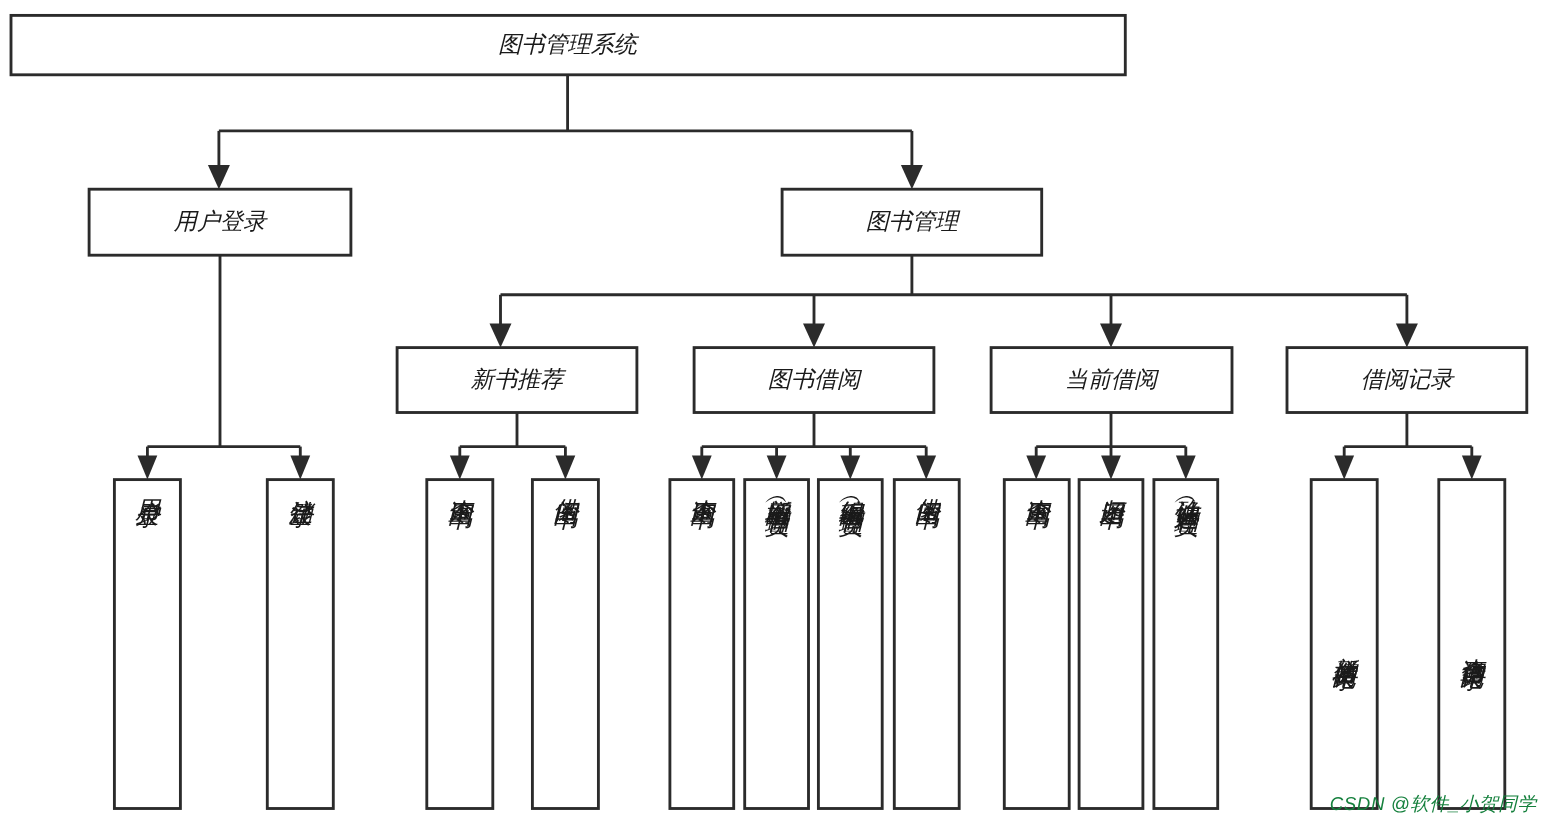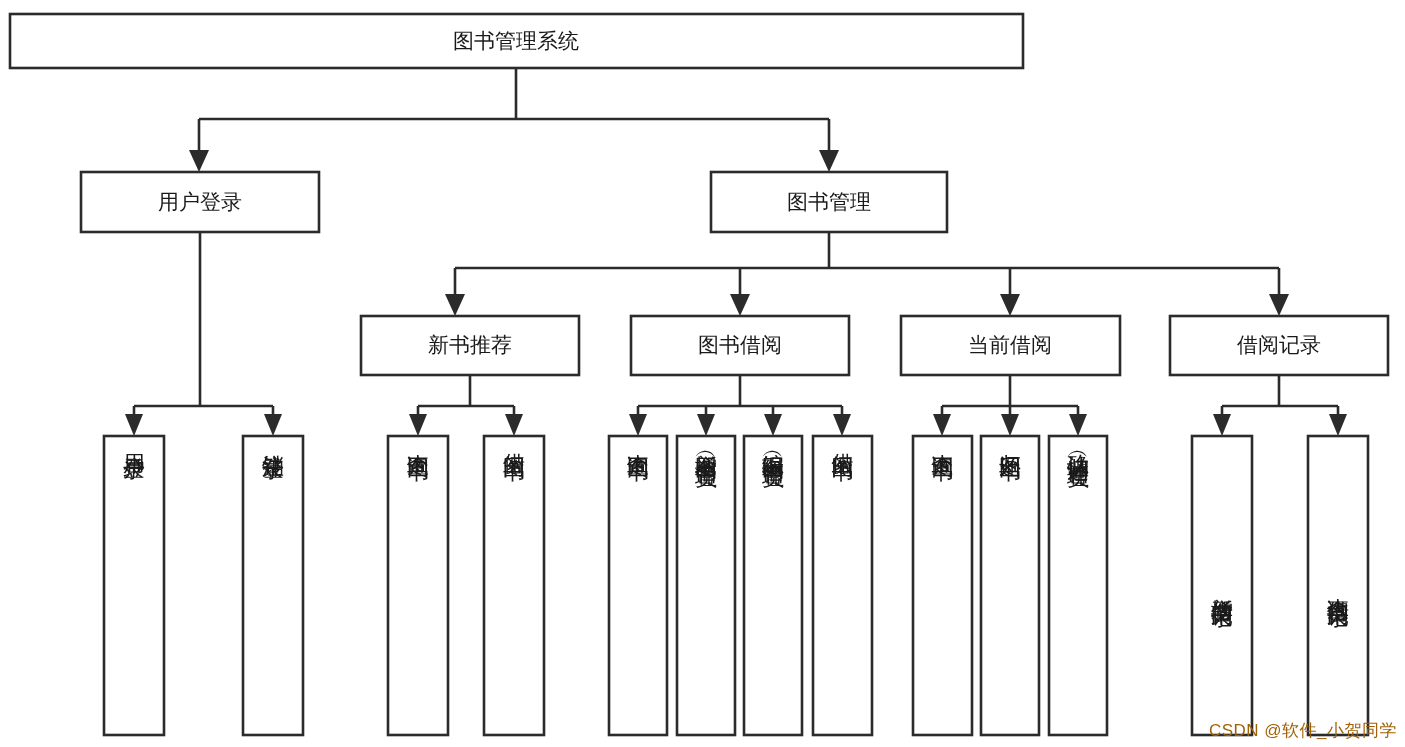--- a/index.html
+++ b/index.html
@@ -13,20 +13,21 @@
     font-family: "Liberation Sans", "DejaVu Sans", sans-serif;
     overflow: hidden;
     position: relative;
   }
   #diagram-root {
     position: absolute;
     left: 0;
     top: 0;
     width: 1405px;
     height: 747px;
+    font-style: italic;
   }
   svg.diagram-canvas {
     display: block;
     width: 1405px;
     height: 747px;
   }
   .node-box {
     fill: #ffffff;
     stroke: #2b2b2b;
     stroke-width: 2.6;
@@ -64,21 +65,21 @@
     color: #1a1a1a;
     letter-spacing: 2px;
     white-space: nowrap;
   }
   .watermark {
     position: absolute;
     right: 8px;
     bottom: 5px;
     font-family: "Liberation Sans", "DejaVu Sans", sans-serif;
     font-size: 17px;
-    color: #a16207;
+    color: #15803d;
     white-space: nowrap;
     letter-spacing: 0.5px;
   }
 </style>
 </head>
 <body>
 
 <div id="diagram-root">
 
   <svg class="diagram-canvas" viewBox="0 0 1405 747" xmlns="http://www.w3.org/2000/svg">

